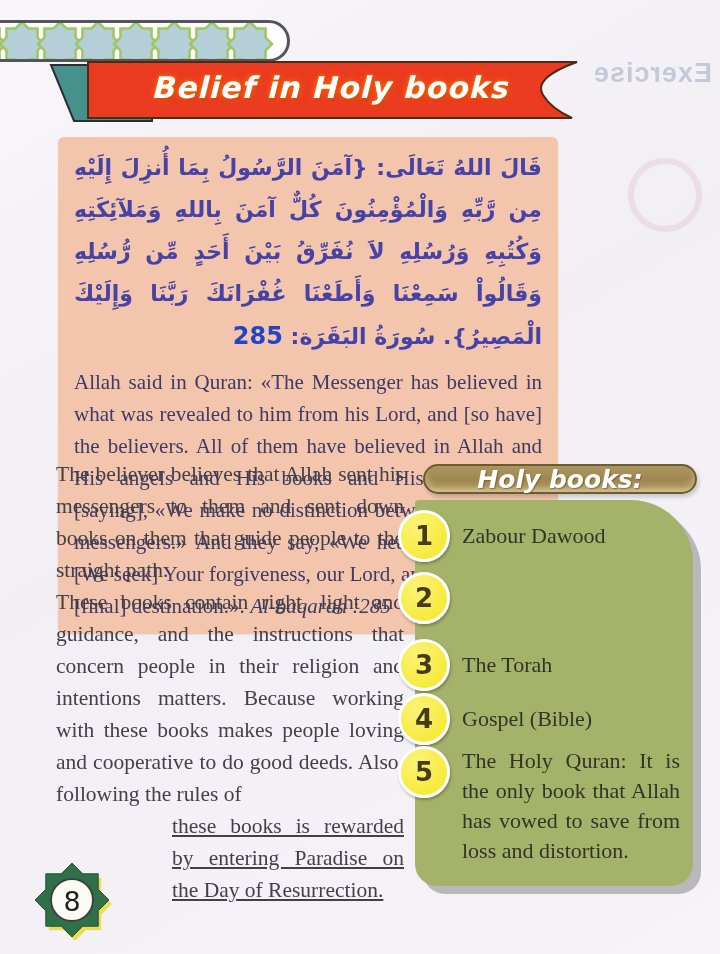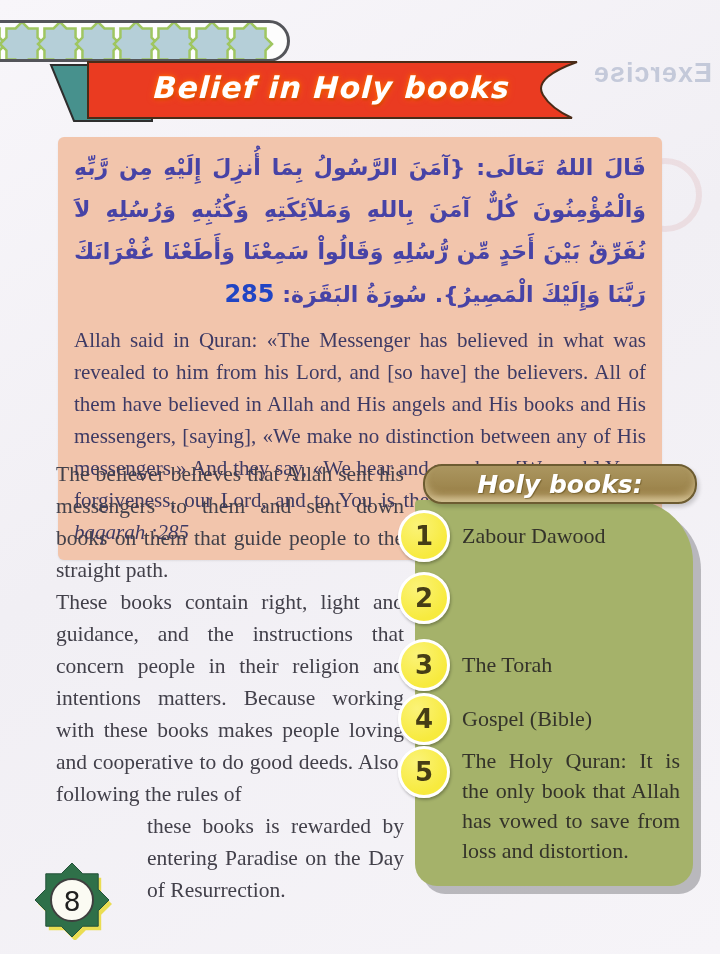--- a/index.html
+++ b/index.html
@@ -33,21 +33,21 @@
     font-family:"Liberation Sans", sans-serif; font-weight:700; font-size:27px;
     color:rgba(100,120,160,.33); transform:scaleX(-1); letter-spacing:1px;
   }
   .bleed-circle {
     position:absolute; left:628px; top:158px; width:62px; height:62px;
     border-radius:50%; border:6px solid rgba(214,150,150,.20);
   }
 
   
   .pink-box {
-    position:absolute; left:58px; top:137px; width:604px; min-height:310px;
+    position:absolute; left:58px; top:137px; width:500px; min-height:310px;
     box-sizing:border-box; padding:10px 16px 12px;
     background:#f2c5ac; border-radius:6px; box-shadow:0 1px 2px rgba(0,0,0,.08);
   }
   .arabic {
     direction:rtl; text-align:justify; margin:0;
     font-family:"DejaVu Sans", sans-serif; font-weight:700;
     font-size:22px; line-height:42px; color:#4743a6;
   }
   .ayah-num {
     color:#2145c4; font-weight:700; font-size:24px;
@@ -58,32 +58,32 @@
     font-size:21px; line-height:32px; color:#3e3a64;
   }
   .translation .ref { font-style:italic; }
 
   
   .body-col {
     position:absolute; left:56px; top:458px; width:348px;
     font-size:21.5px; line-height:32px; color:#42404a; text-align:justify;
   }
   .body-col p { margin:0; }
-  .body-col .p2b { margin-left:91px; }
+  .body-col .p2b { margin-left:116px;text-decoration:underline; }
 
   
   .page-star { position:absolute; left:34px; top:862px; width:78px; height:78px; }
   .page-star .num {
     position:absolute; left:0; top:24px; width:76px; text-align:center;
     font-family:"DejaVu Sans", sans-serif; font-size:27px; color:#1f1f1f;
   }
 
   
   .pill {
-    position:absolute; left:423px; top:464px; width:274px; height:40px;
+    position:absolute; left:423px; top:464px; width:274px; height:30px;
     box-sizing:border-box; border:2px solid #6d5c31; border-radius:19px;
     background:linear-gradient(#ab9660 0%, #9a8148 78%, #b7a470 100%);
     box-shadow:inset 0 -6px 7px rgba(235,218,175,.5), 2px 3px 4px rgba(0,0,0,.18);
     display:flex; align-items:center; justify-content:center;
     font-family:"DejaVu Sans", sans-serif; font-style:italic; font-weight:700;
     font-size:25px; color:#ffffff; text-shadow:1px 1px 1px rgba(90,70,20,.55);
   }
   .panel-bg {
     position:absolute; left:415px; top:500px; width:278px; height:386px;
     background:#a5b26a; border-radius:4px 62px 22px 22px;

